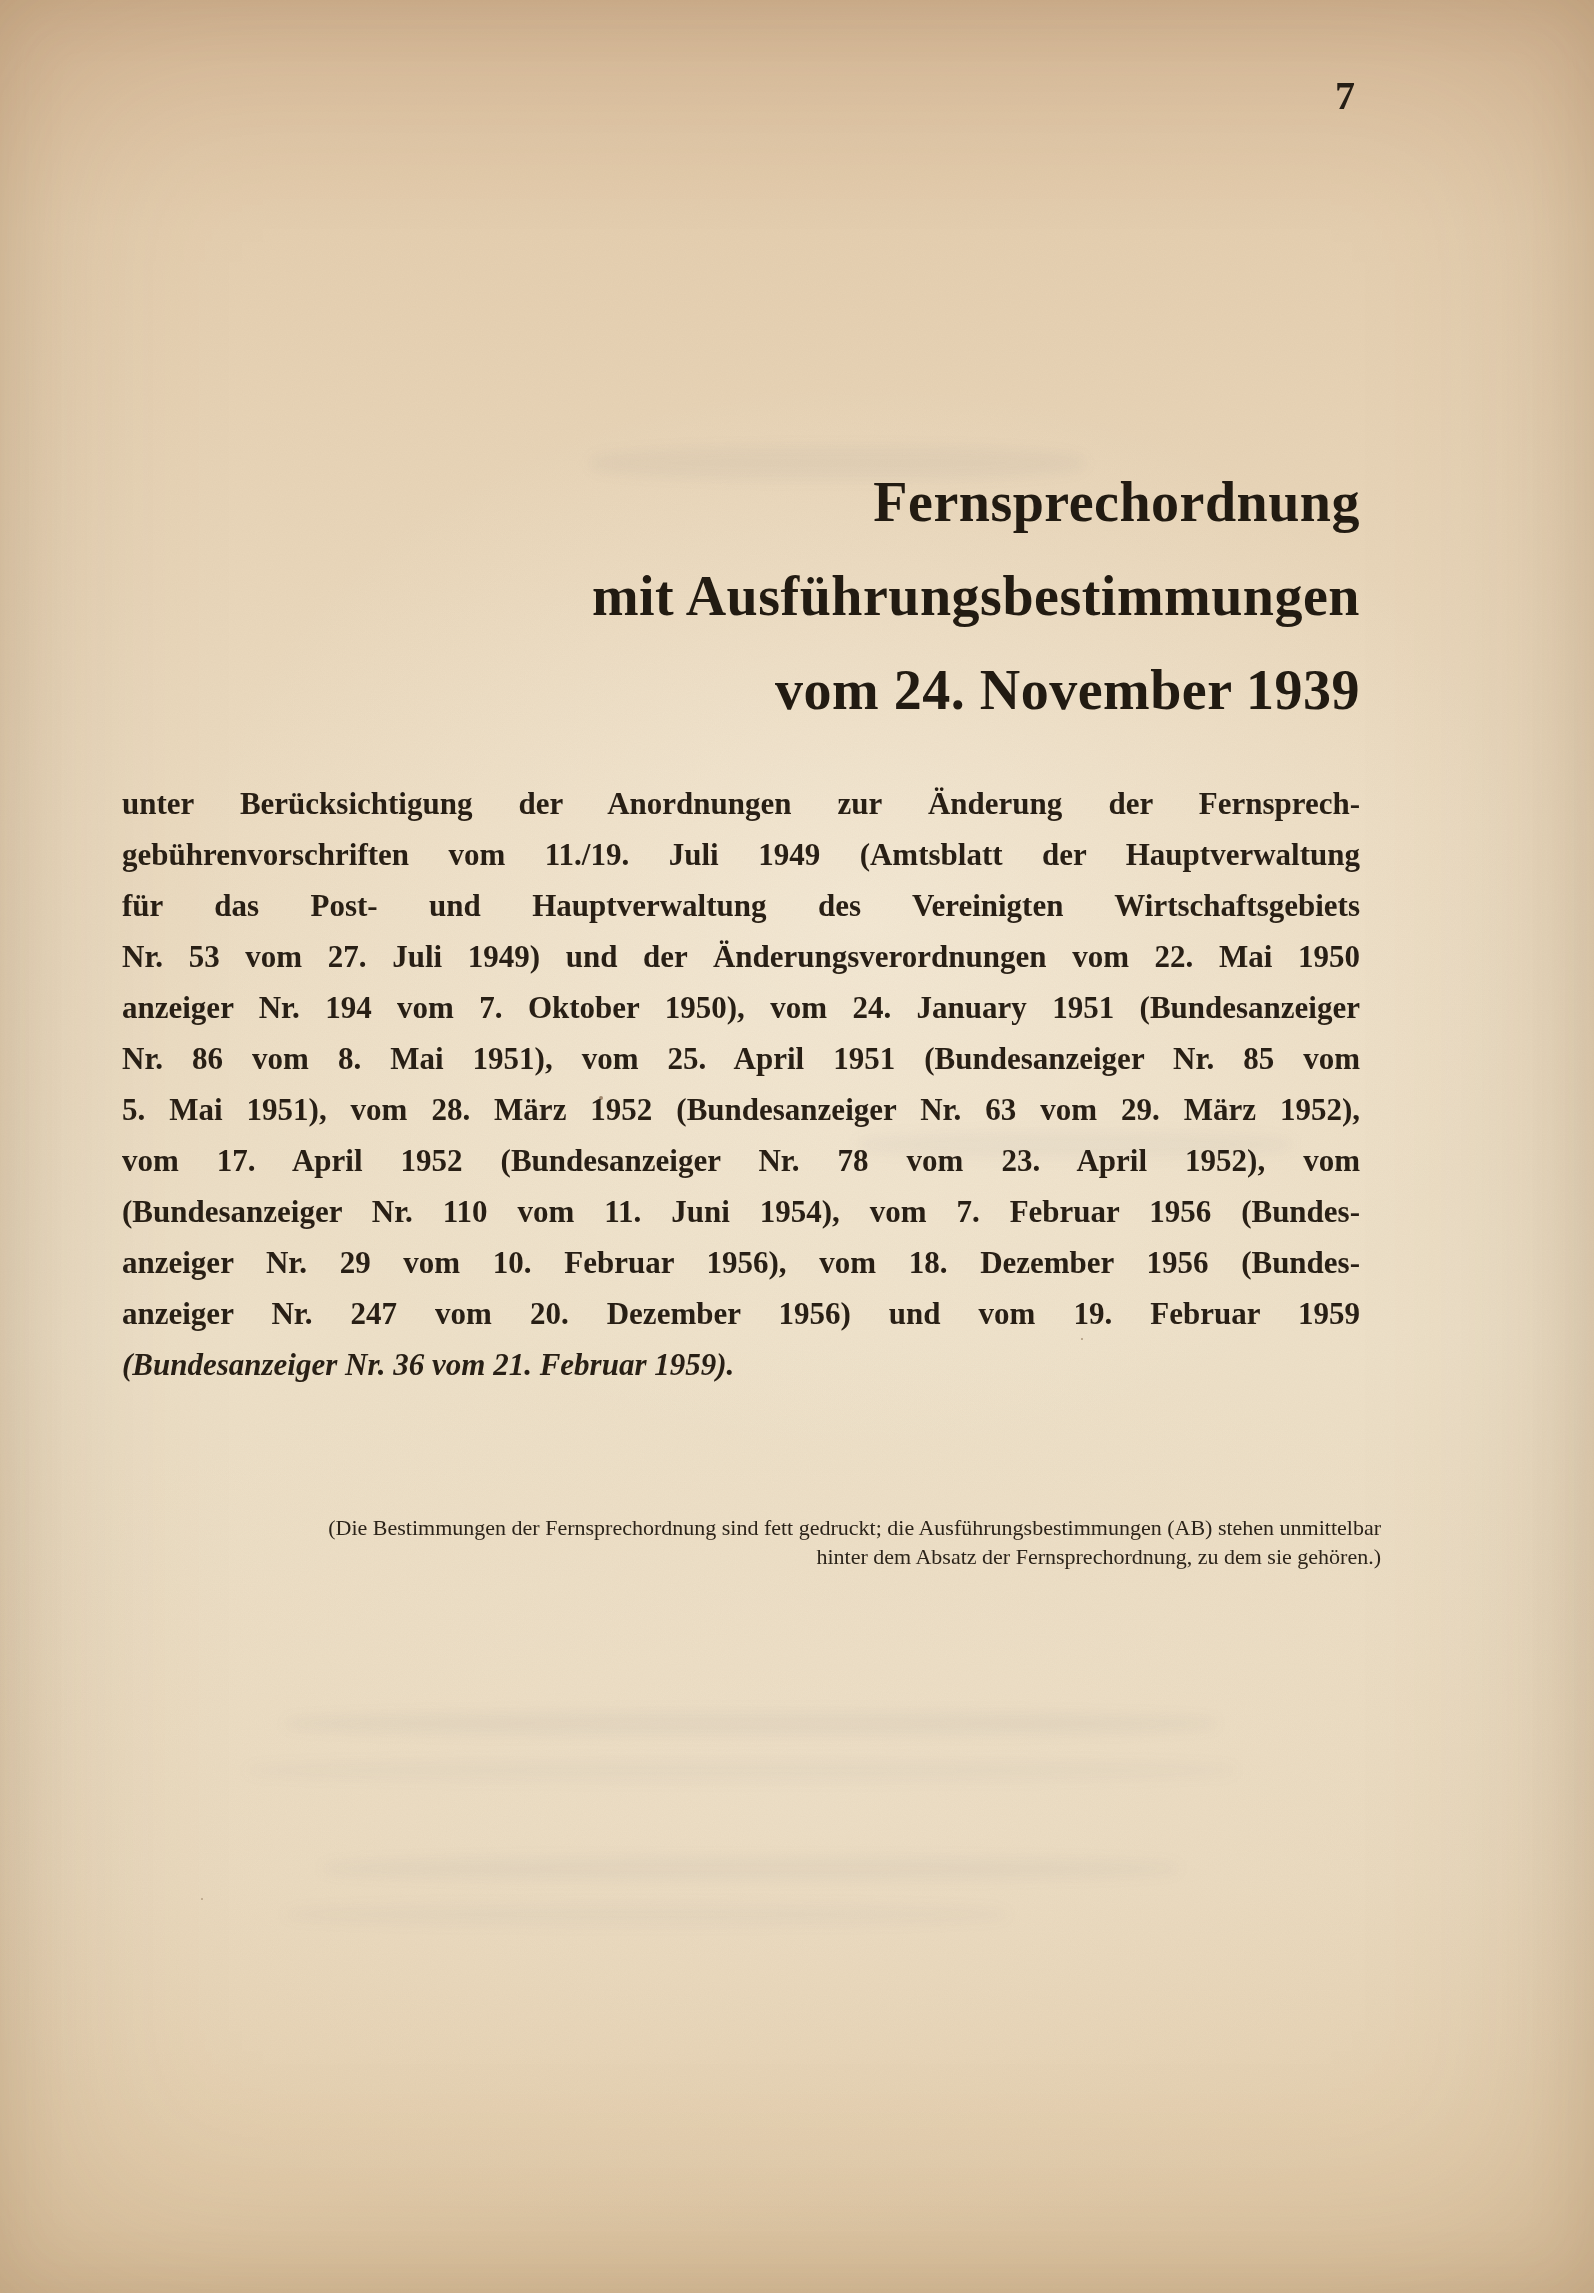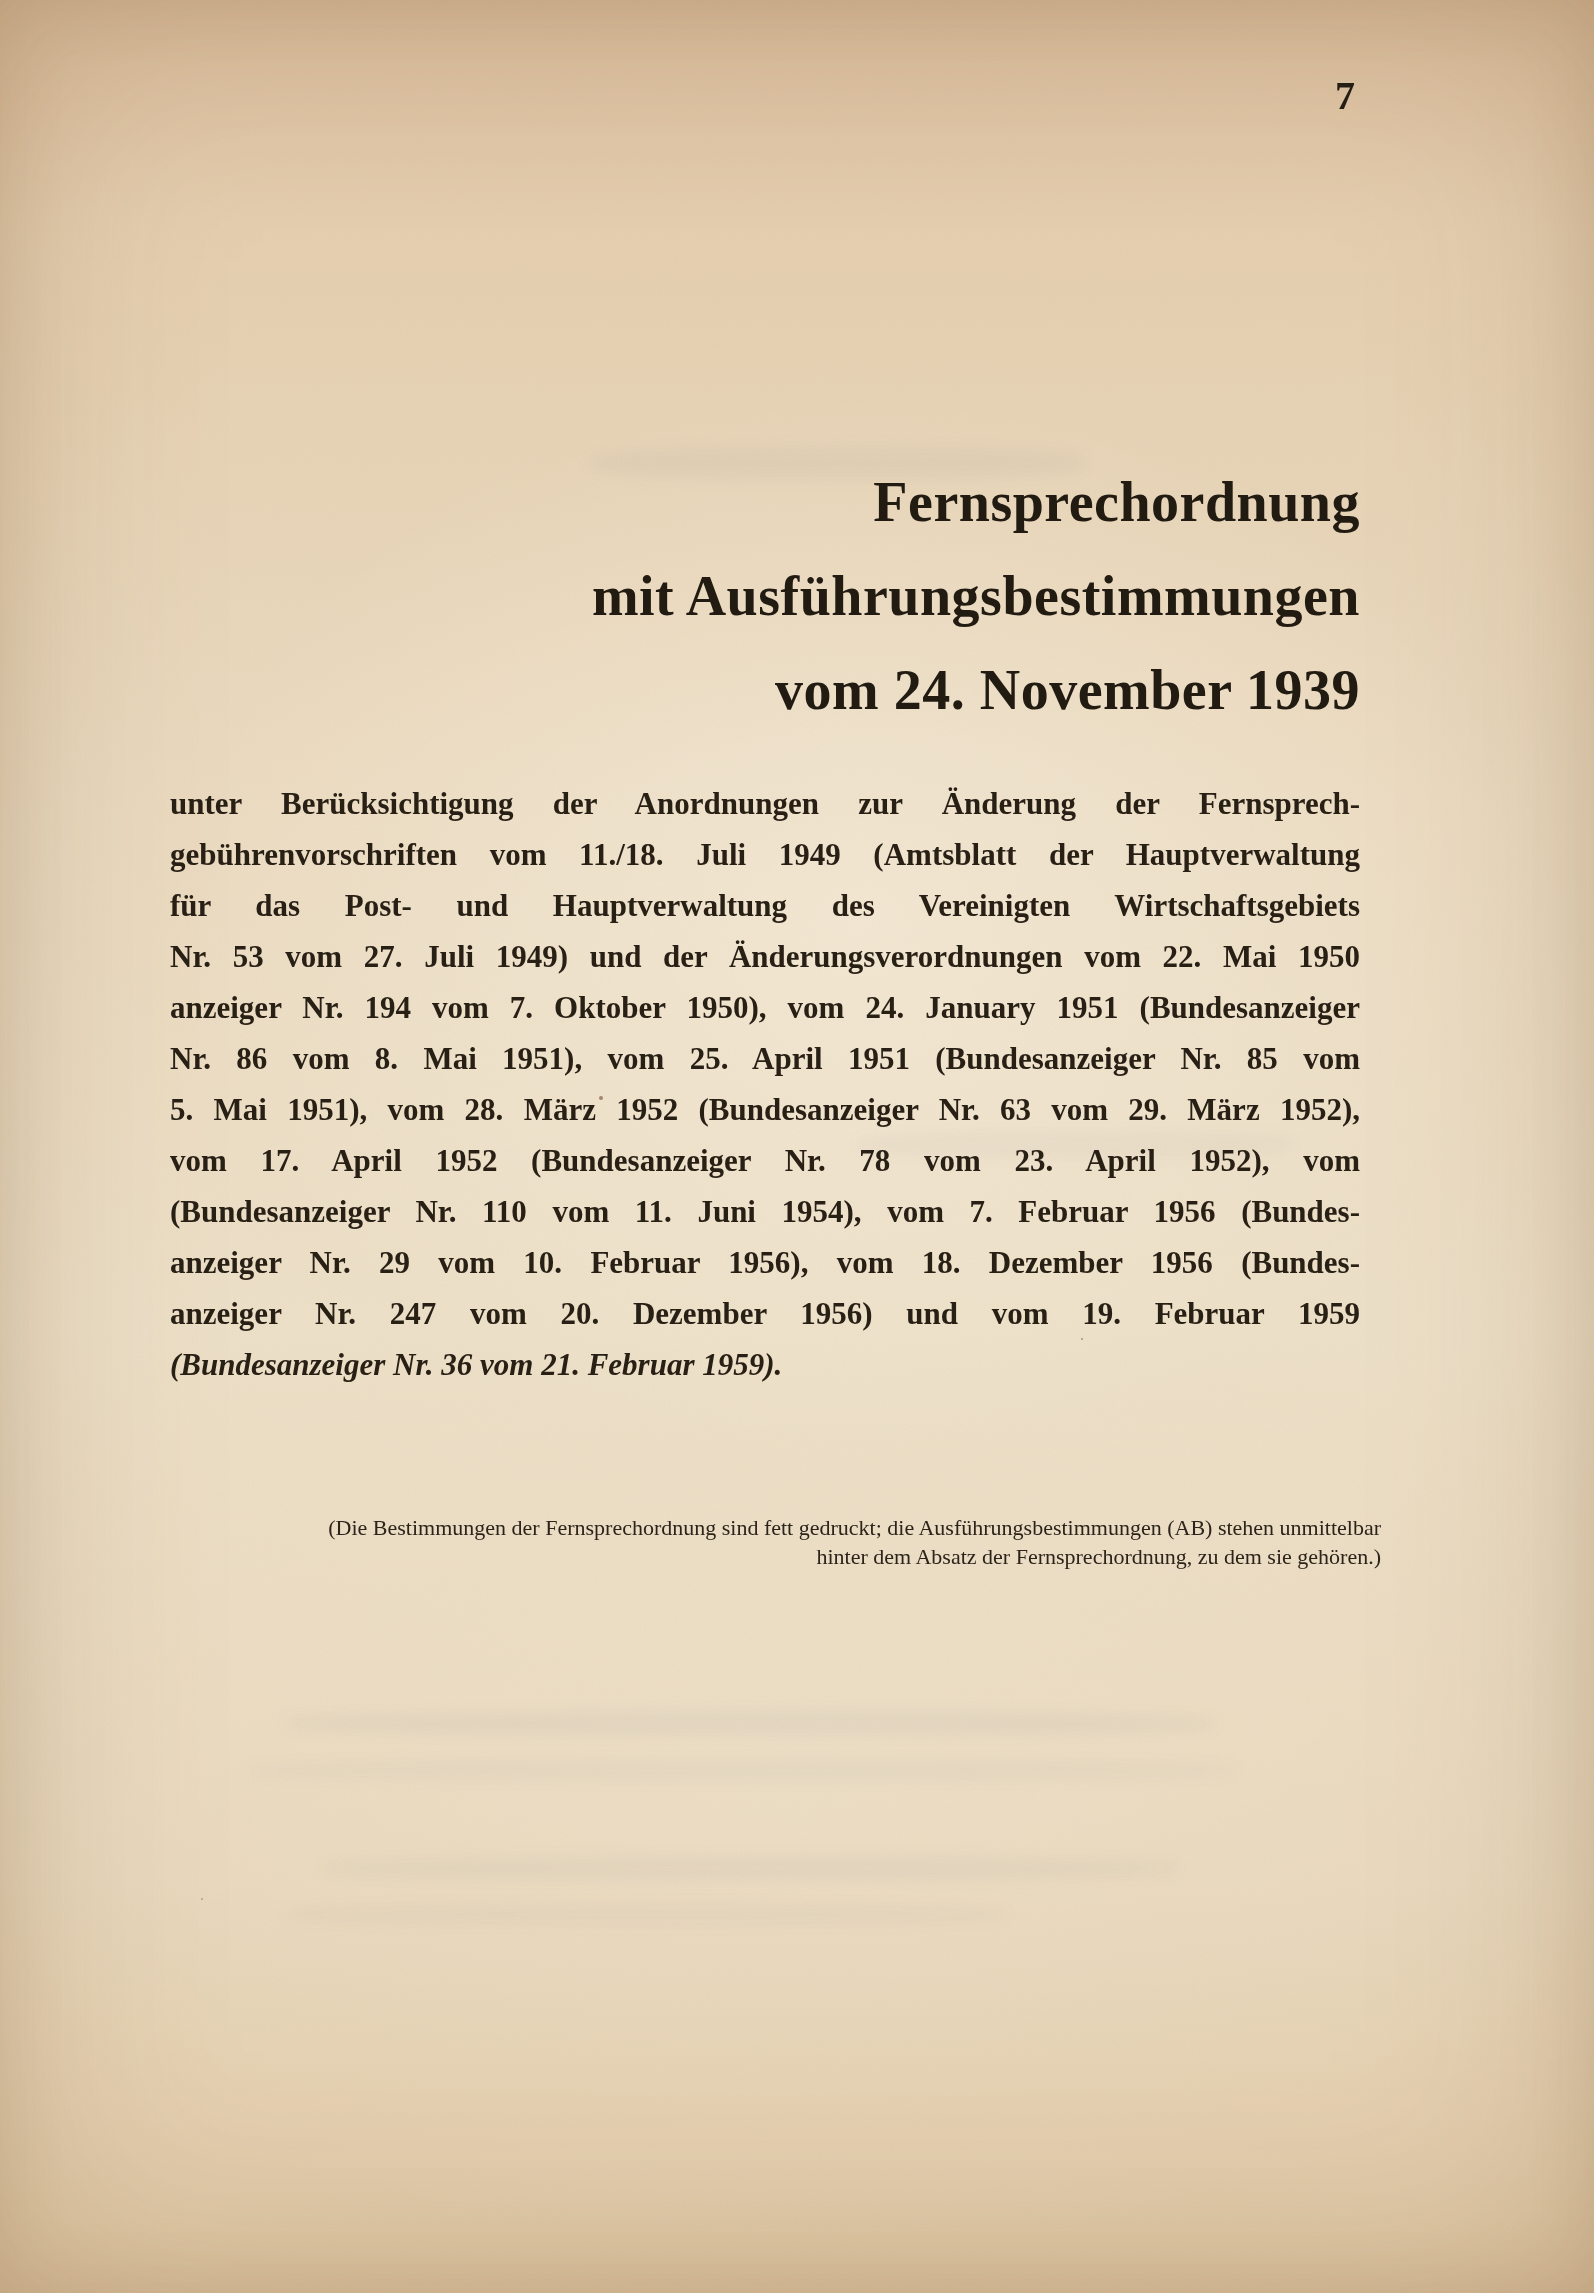--- a/index.html
+++ b/index.html
@@ -55,21 +55,20 @@
     width: 1238px;
     font-size: 31px;
     font-weight: 700;
     line-height: 51px;
     color: #281f15;
   }
   .pline {
     text-align: justify;
     text-align-last: justify;
     white-space: normal;
-    margin-left: 48px;
   }
   .pline.last {
     text-align-last: left;
     font-style: italic;
   }
   .footnote {
     position: absolute;
     top: 1514px;
     left: 103px;
     width: 1278px;
@@ -131,21 +130,21 @@
   <div class="page-number">7</div>
 
   <header class="title-block">
     <div>Fernsprechordnung</div>
     <div>mit Ausführungsbestimmungen</div>
     <div>vom 24. November 1939</div>
   </header>
 
   <main class="intro">
     <div class="pline">unter Berücksichtigung der Anordnungen zur Änderung der Fernsprech-</div>
-    <div class="pline">gebührenvorschriften vom 11./18. Juli 1949 (Amtsblatt der Hauptverwaltung</div>
+    <div class="pline">gebührenvorschriften vom 11./19. Juli 1949 (Amtsblatt der Hauptverwaltung</div>
     <div class="pline">für das Post- und Hauptverwaltung des Vereinigten Wirtschaftsgebiets</div>
     <div class="pline">Nr. 53 vom 27. Juli 1949) und der Änderungsverordnungen vom 22. Mai 1950</div>
     <div class="pline">anzeiger Nr. 194 vom 7. Oktober 1950), vom 24. January 1951 (Bundesanzeiger</div>
     <div class="pline">Nr. 86 vom 8. Mai 1951), vom 25. April 1951 (Bundesanzeiger Nr. 85 vom</div>
     <div class="pline">5. Mai 1951), vom 28. März 1952 (Bundesanzeiger Nr. 63 vom 29. März 1952),</div>
     <div class="pline">vom 17. April 1952 (Bundesanzeiger Nr. 78 vom 23. April 1952), vom</div>
     <div class="pline">(Bundesanzeiger Nr. 110 vom 11. Juni 1954), vom 7. Februar 1956 (Bundes-</div>
     <div class="pline">anzeiger Nr. 29 vom 10. Februar 1956), vom 18. Dezember 1956 (Bundes-</div>
     <div class="pline">anzeiger Nr. 247 vom 20. Dezember 1956) und vom 19. Februar 1959</div>
     <div class="pline last">(Bundesanzeiger Nr. 36 vom 21. Februar 1959).</div>

